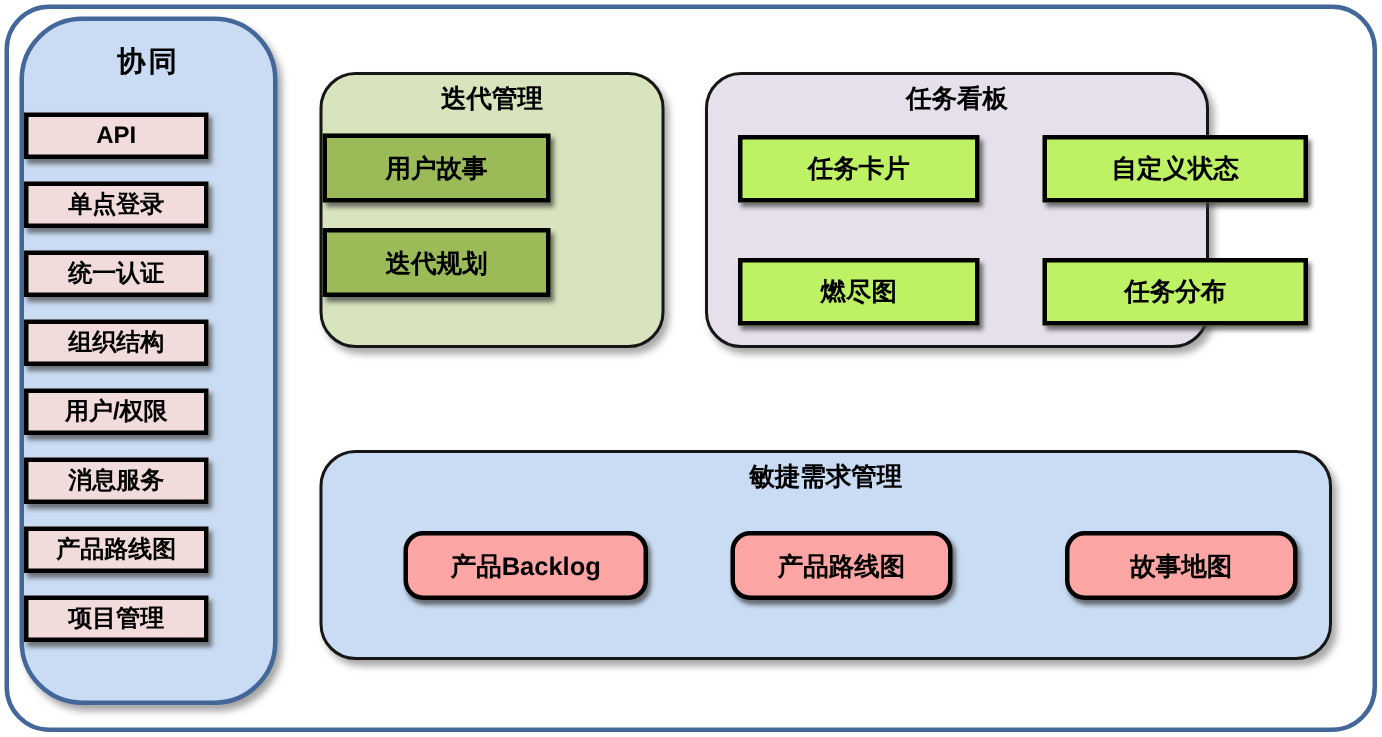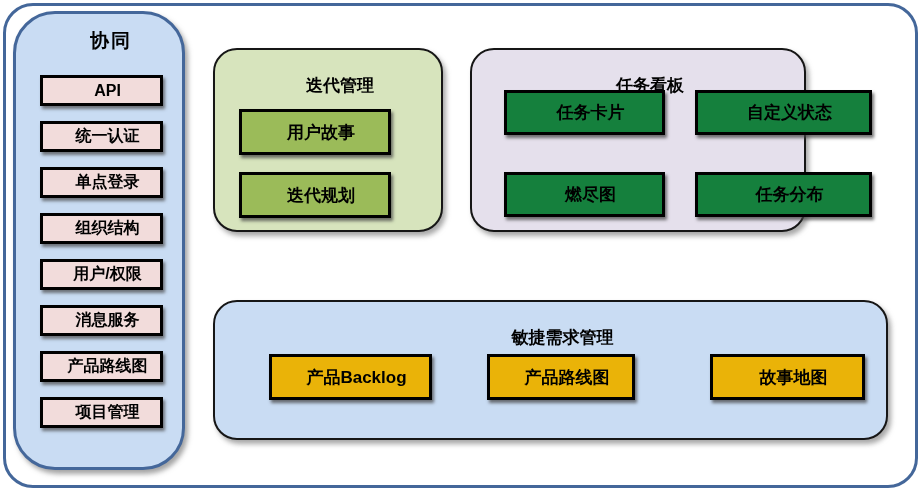--- a/index.html
+++ b/index.html
@@ -1,21 +1,21 @@
 <!DOCTYPE html>
 <html><head>
 <meta charset="utf-8">
 <style>
   html, body { margin:0; padding:0; }
   body {
     width:921px; height:491px; position:relative; background:#ffffff;
     font-family:"Liberation Sans","DejaVu Sans",sans-serif;
     color:#000;
   }
-  * { box-sizing:border-box;padding-left:12px; }
+  * { box-sizing:border-box; }
 
   .frame {
     position:absolute; left:3px; top:3px; width:915px; height:485px;
     border:3px solid #44679a; border-radius:30px; background:#ffffff;
   }
 
   
   .sidebar {
     position:absolute; left:13px; top:11px; width:172px; height:459px;
     background:#c9dcf3; border:3px solid #44679a; border-radius:42px;
@@ -35,60 +35,60 @@
     display:flex; align-items:center; justify-content:center;
     font-size:16px; font-weight:bold; white-space:nowrap;
   }
 
   
   .panel {
     position:absolute; border:2px solid #161616; border-radius:24px;
     box-shadow:3px 4px 5px rgba(110,110,110,.6);
   }
   .panel-title {
-    text-align:center; font-weight:bold; font-size:17px; margin-top:24px;
+    text-align:center; font-weight:bold; font-size:17px; margin-top:4px;
   }
   .m-item {
     border:3px solid #000; box-shadow:2px 3px 3px rgba(70,70,70,.75);
     display:flex; align-items:center; justify-content:center;
     font-size:17px; font-weight:bold; white-space:nowrap;
   }
 
   
   .panel-iteration { left:213px; top:48px; width:230px; height:184px; background:#d7e4bd; }
   .iteration-items { display:flex; flex-direction:column; margin-top:12px; gap:17px; }
   .panel-iteration .m-item { width:152px; height:46px; background:#9bbb59; }
 
   
   .panel-kanban { left:470px; top:48px; width:336px; height:184px; background:#e5e0ec; }
   .kanban-grid {
     position:absolute; left:20px; top:40px; width:380px;
     display:grid; grid-template-columns:161px 177px;
     justify-content:space-between; row-gap:37px;
   }
-  .panel-kanban .m-item { height:45px; background:#15803d; }
+  .panel-kanban .m-item { height:45px; background:#bef264; }
 
   
   .panel-req { left:213px; top:300px; width:675px; height:140px; background:#c9dcf3; }
-  .panel-req .m-item { position:absolute; top:52px; height:46px; background:#eab308; }
+  .panel-req .m-item { position:absolute; top:52px; height:46px; background:#fca5a5;border-radius:13px; }
   .req-item-1 { left:54px;  width:163px; }
   .req-item-2 { left:272px; width:148px; }
   .req-item-3 { left:495px; width:155px; }
 </style>
 </head>
 <body>
 
 <div class="frame"></div>
 
 <div class="sidebar">
   <div class="sidebar-title">协同</div>
   <div class="sidebar-items">
     <div class="s-item">API</div>
+    <div class="s-item">单点登录</div>
     <div class="s-item">统一认证</div>
-    <div class="s-item">单点登录</div>
     <div class="s-item">组织结构</div>
     <div class="s-item">用户/权限</div>
     <div class="s-item">消息服务</div>
     <div class="s-item">产品路线图</div>
     <div class="s-item">项目管理</div>
   </div>
 </div>
 
 <div class="panel panel-iteration">
   <div class="panel-title">迭代管理</div>

